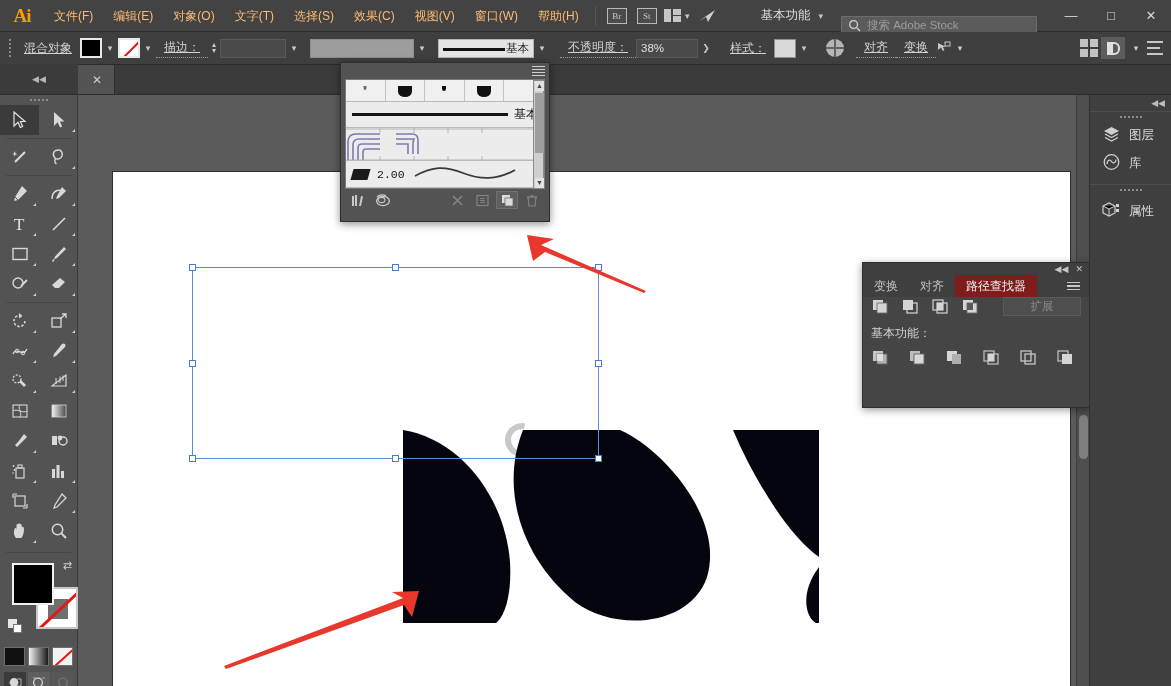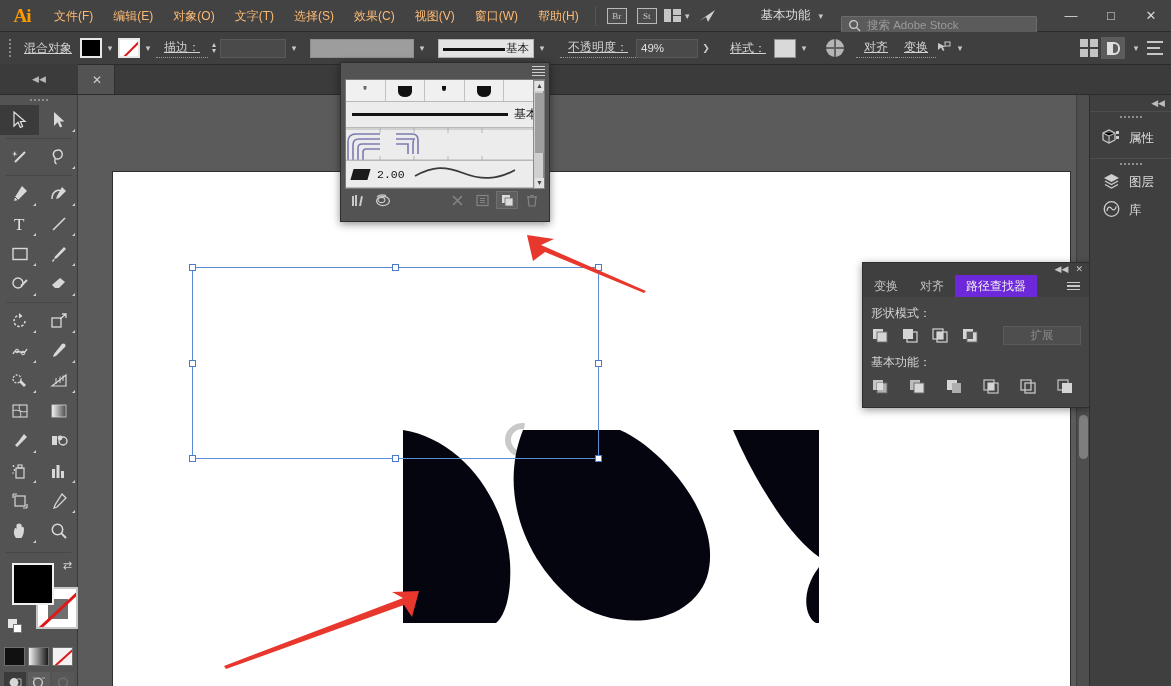--- a/index.html
+++ b/index.html
@@ -253,21 +253,21 @@
 
   
   .pfpanel {
     position:absolute; left:862px; top:262px; width:228px; height:146px;
     background:#454545; border:1px solid #2e2e2e; box-shadow:0 2px 8px rgba(0,0,0,.4);
   }
   .pf-top { height:12px; display:flex; justify-content:flex-end; align-items:center; gap:7px; padding-right:6px; background:#3f3f3f;}
   .pf-top span{font-size:9px;color:#c5c5c5;}
   .pf-tabs { height:22px; display:flex; align-items:stretch; background:#3f3f3f; position:relative;}
   .pf-tab { padding:0 11px; display:flex; align-items:center; font-size:12px; color:#c2c2c2; }
-  .pf-tab.active { background:#6d28d9; color:#f0f0f0; }
+  .pf-tab.active { background:#7f1d1d; color:#f0f0f0; }
   .pf-hamb { margin-left:auto; width:14px; display:flex; flex-direction:column; justify-content:center; gap:2px; margin-right:8px;}
   .pf-hamb i{height:1.6px;width:13px;background:#c9c9c9;display:block;}
   .pf-section { font-size:12px; color:#d2d2d2; padding:8px 0 4px 8px; }
   .pf-rowbtns { display:flex; padding:0 8px; gap:8px;}
   .pf-btn { width:22px;height:20px;position:relative;}
   .pf-expand {
     margin-left:auto; width:78px; height:19px; background:#4e4e4e; border:1px solid #5a5a5a;
     display:flex;align-items:center;justify-content:center;font-size:11.5px;color:#8a8a8a;
   }
   .pf-row2 { display:flex; align-items:center; padding:0 8px; gap:15px; margin-top:2px;}
@@ -362,21 +362,21 @@
 
     <div style="width:8px"></div>
     <div class="brush-field">
       <span class="line"></span>
       <span class="txt">基本</span>
     </div>
     <div class="dd-arrow">▾</div>
 
     <div style="width:10px"></div>
     <div class="cb-label dotted">不透明度：</div>
-    <div class="opacity-field">49%</div>
+    <div class="opacity-field">38%</div>
     <div class="dd-arrow">❯</div>
 
     <div style="width:8px"></div>
     <div class="cb-label">样式：</div>
     <div class="style-swatch"></div>
     <div class="dd-arrow">▾</div>
 
     <div style="width:14px"></div>
     <div class="globe"></div>
 
@@ -830,21 +830,20 @@
       <div class="pf-tab">变换</div>
       <div class="pf-tab">对齐</div>
       <div class="pf-tab active">路径查找器</div>
       <div class="pf-hamb">
           <i></i>
           <i></i>
           <i></i>
         </div>
     </div>
 
-    <div class="pf-section">形状模式：</div>
     <div class="pf-rowbtns">
       <div class="pf-btn">
         <svg width="20" height="18" viewBox="0 0 20 18">
             <rect x="2" y="3" width="10" height="10" fill="#d5d5d5"></rect>
             <rect x="6" y="6" width="10" height="10" fill="#d5d5d5" stroke="#6a6a6a" stroke-width="0.9"></rect>
           </svg>
       </div>
       <div class="pf-btn">
         <svg width="20" height="18" viewBox="0 0 20 18">
             <rect x="2" y="3" width="10" height="10" fill="#d5d5d5"></rect>
@@ -906,20 +905,50 @@
         <svg width="20" height="18" viewBox="0 0 20 18">
             <rect x="2" y="3" width="10" height="10" fill="none" stroke="#c6c6c6" stroke-width="1.2"></rect>
             <rect x="6" y="6" width="10" height="10" fill="#d5d5d5"></rect>
           </svg>
       </div>
     </div>
   </div>
 
   <div style="position:absolute;left:1089px;top:95px;width:82px;height:591px;background:#3f3f3f;border-left:1px solid #2e2e2e">
     <div style="height:16px;display:flex;align-items:center;justify-content:flex-end;padding-right:6px;font-size:9px;color:#bdbdbd">◀◀</div>
+
+    <div style="border-top:1px solid #4d4d4d">
+      <div style="height:10px;display:flex;align-items:center;justify-content:center;gap:2px">
+        <span style="width:2px;height:2px;background:#8d8d8d;display:block"></span>
+          <span style="width:2px;height:2px;background:#8d8d8d;display:block"></span>
+        <span style="width:2px;height:2px;background:#8d8d8d;display:block"></span>
+          <span style="width:2px;height:2px;background:#8d8d8d;display:block"></span>
+        <span style="width:2px;height:2px;background:#8d8d8d;display:block"></span>
+          <span style="width:2px;height:2px;background:#8d8d8d;display:block"></span>
+      </div>
+      <div style="display:flex;align-items:center;gap:8px;padding:4px 0 8px 12px">
+        <span>
+          <svg width="19" height="16" viewBox="0 0 19 16">
+              <path d="M9.5 1 L17 5 L9.5 9 L2 5 Z" fill="#cfcfcf"></path>
+              <path d="M3 8 L9.5 11.5 L16 8" fill="none" stroke="#cfcfcf" stroke-width="1.3"></path>
+              <path d="M3 11.5 L9.5 15 L16 11.5" fill="none" stroke="#cfcfcf" stroke-width="1.3"></path>
+            </svg>
+        </span>
+        <span style="font-size:12.5px;color:#dcdcdc">图层</span>
+      </div>
+      <div style="display:flex;align-items:center;gap:8px;padding:0 0 10px 12px">
+        <span>
+          <svg width="19" height="18" viewBox="0 0 19 18">
+              <circle cx="9.5" cy="9" r="7.3" fill="none" stroke="#cfcfcf" stroke-width="1.3"></circle>
+              <path d="M5 11 C5 7 8 6 9.5 8.5 C11 11 14 10 14 6.5" fill="none" stroke="#cfcfcf" stroke-width="1.3"></path>
+            </svg>
+        </span>
+        <span style="font-size:12.5px;color:#dcdcdc">库</span>
+      </div>
+    </div>
 
     <div style="border-top:1px solid #4d4d4d">
       <div style="height:10px;display:flex;align-items:center;justify-content:center;gap:2px">
         <span style="width:2px;height:2px;background:#8d8d8d;display:block"></span>
           <span style="width:2px;height:2px;background:#8d8d8d;display:block"></span>
         <span style="width:2px;height:2px;background:#8d8d8d;display:block"></span>
           <span style="width:2px;height:2px;background:#8d8d8d;display:block"></span>
         <span style="width:2px;height:2px;background:#8d8d8d;display:block"></span>
           <span style="width:2px;height:2px;background:#8d8d8d;display:block"></span>
       </div>
@@ -928,50 +957,20 @@
           <svg width="19" height="17" viewBox="0 0 19 17">
               <path d="M1 5 L7 2 L13 5 L13 12 L7 15 L1 12 Z" fill="none" stroke="#cfcfcf" stroke-width="1.2"></path>
               <path d="M1 5 L7 8 L13 5 M7 8 L7 15" stroke="#cfcfcf" stroke-width="1"></path>
               <rect x="14" y="3" width="3" height="3" fill="#cfcfcf"></rect>
               <rect x="14" y="8" width="3" height="3" fill="#cfcfcf"></rect>
             </svg>
         </span>
         <span style="font-size:12.5px;color:#dcdcdc">属性</span>
       </div>
     </div>
-
-    <div style="border-top:1px solid #4d4d4d">
-      <div style="height:10px;display:flex;align-items:center;justify-content:center;gap:2px">
-        <span style="width:2px;height:2px;background:#8d8d8d;display:block"></span>
-          <span style="width:2px;height:2px;background:#8d8d8d;display:block"></span>
-        <span style="width:2px;height:2px;background:#8d8d8d;display:block"></span>
-          <span style="width:2px;height:2px;background:#8d8d8d;display:block"></span>
-        <span style="width:2px;height:2px;background:#8d8d8d;display:block"></span>
-          <span style="width:2px;height:2px;background:#8d8d8d;display:block"></span>
-      </div>
-      <div style="display:flex;align-items:center;gap:8px;padding:4px 0 8px 12px">
-        <span>
-          <svg width="19" height="16" viewBox="0 0 19 16">
-              <path d="M9.5 1 L17 5 L9.5 9 L2 5 Z" fill="#cfcfcf"></path>
-              <path d="M3 8 L9.5 11.5 L16 8" fill="none" stroke="#cfcfcf" stroke-width="1.3"></path>
-              <path d="M3 11.5 L9.5 15 L16 11.5" fill="none" stroke="#cfcfcf" stroke-width="1.3"></path>
-            </svg>
-        </span>
-        <span style="font-size:12.5px;color:#dcdcdc">图层</span>
-      </div>
-      <div style="display:flex;align-items:center;gap:8px;padding:0 0 10px 12px">
-        <span>
-          <svg width="19" height="18" viewBox="0 0 19 18">
-              <circle cx="9.5" cy="9" r="7.3" fill="none" stroke="#cfcfcf" stroke-width="1.3"></circle>
-              <path d="M5 11 C5 7 8 6 9.5 8.5 C11 11 14 10 14 6.5" fill="none" stroke="#cfcfcf" stroke-width="1.3"></path>
-            </svg>
-        </span>
-        <span style="font-size:12.5px;color:#dcdcdc">库</span>
-      </div>
-    </div>
   </div>
 
   <svg class="arrow-layer">
     <g>
       <path d="M646 291 L541 245 L554 239 L527 235 L533 261 L545 252 L644 293 Z" fill="#e8372c"></path>
     </g>
     <g>
       <path d="M224 666 L403 598 L392 592 L419 591 L412 617 L404 605 L226 669 Z" fill="#e8372c"></path>
     </g>
   </svg>

